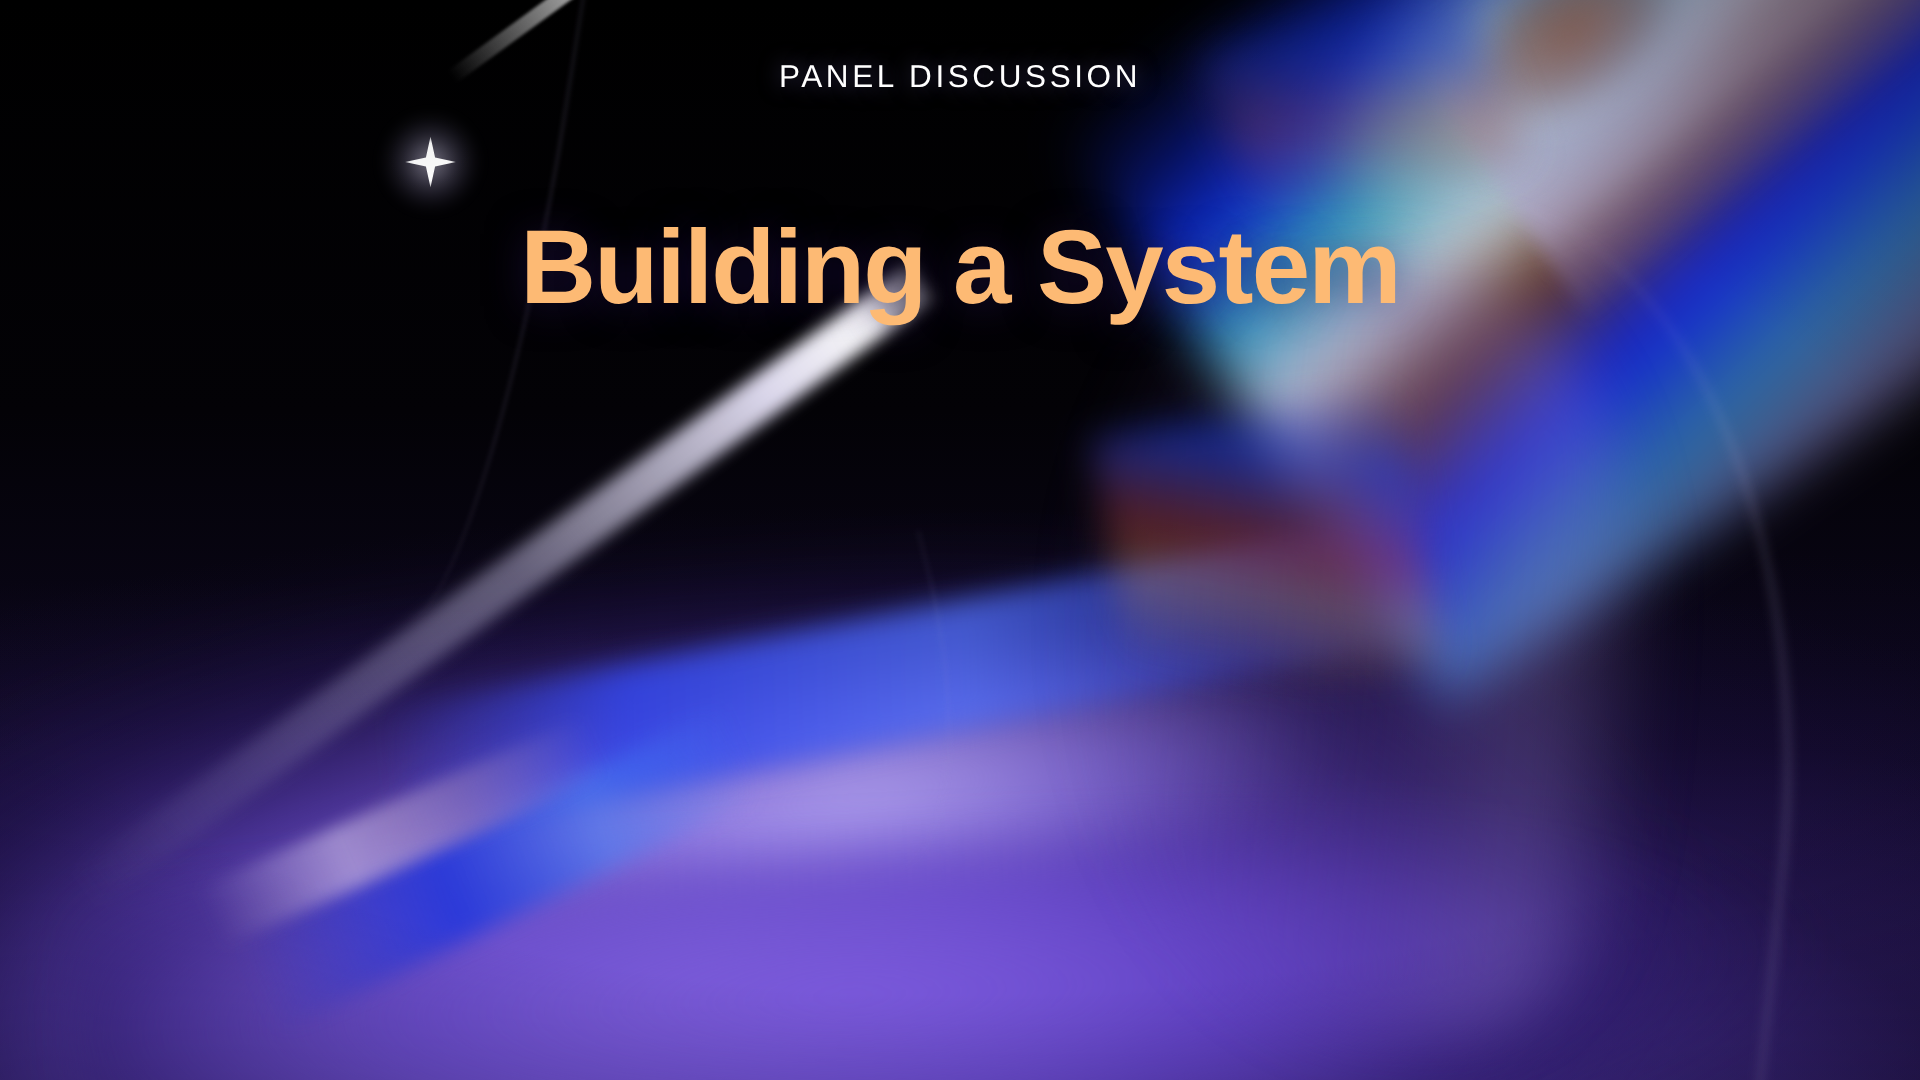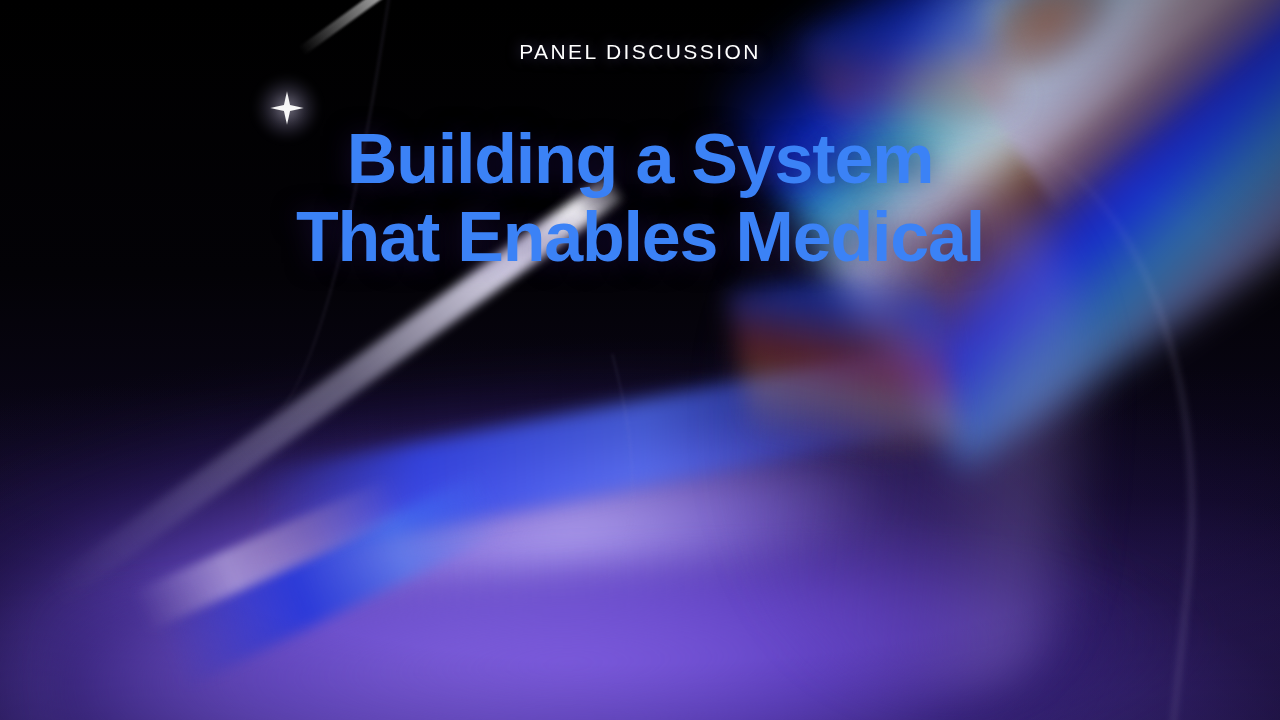--- a/index.html
+++ b/index.html
@@ -202,42 +202,43 @@
   .bg-vignette {
     inset:0;
     background:radial-gradient(125% 100% at 50% 52%, rgba(0,0,0,0) 40%, rgba(0,0,0,0.45) 82%, rgba(0,0,0,0.75) 100%);
   }
 
   
   #content {
     position:absolute; inset:0;
     display:flex; flex-direction:column; align-items:center;
     z-index:10;
+    gap:48px;
   }
 
   .kicker {
     margin-top:40px;
     font-size:21px;
     font-weight:400;
     letter-spacing:2.4px;
     color:#ffffff;
     text-transform:uppercase;
     text-shadow:0 0 14px rgba(120,110,190,0.55);
     white-space:nowrap;
   }
 
   .title {
-    margin-top:56px;
+    margin-top:27px;
     width:1000px;
     text-align:center;
     font-size:70px;
     font-weight:700;
     line-height:1.12;
     letter-spacing:-1.2px;
-    color:#3b82f6;
+    color:#fdba74;
     text-shadow:0 2px 26px rgba(40,22,90,0.55);
   }
   .title-line { display:block; }
 </style>
 </head>
 <body>
 
 <div id="slide">
 
   <div class="bg-layer bg-base"></div>
@@ -266,17 +267,16 @@
   <div class="bg-layer bg-star-halo"></div>
   <div class="bg-layer bg-star"></div>
 
   <div class="bg-layer bg-vignette"></div>
 
   <div id="content">
     <div class="kicker">PANEL DISCUSSION</div>
 
     <h1 class="title">
       <span class="title-line">Building a System</span>
-      <span class="title-line">That Enables Medical</span>
     </h1>
   </div>
 
 </div>
 
 </body></html>

